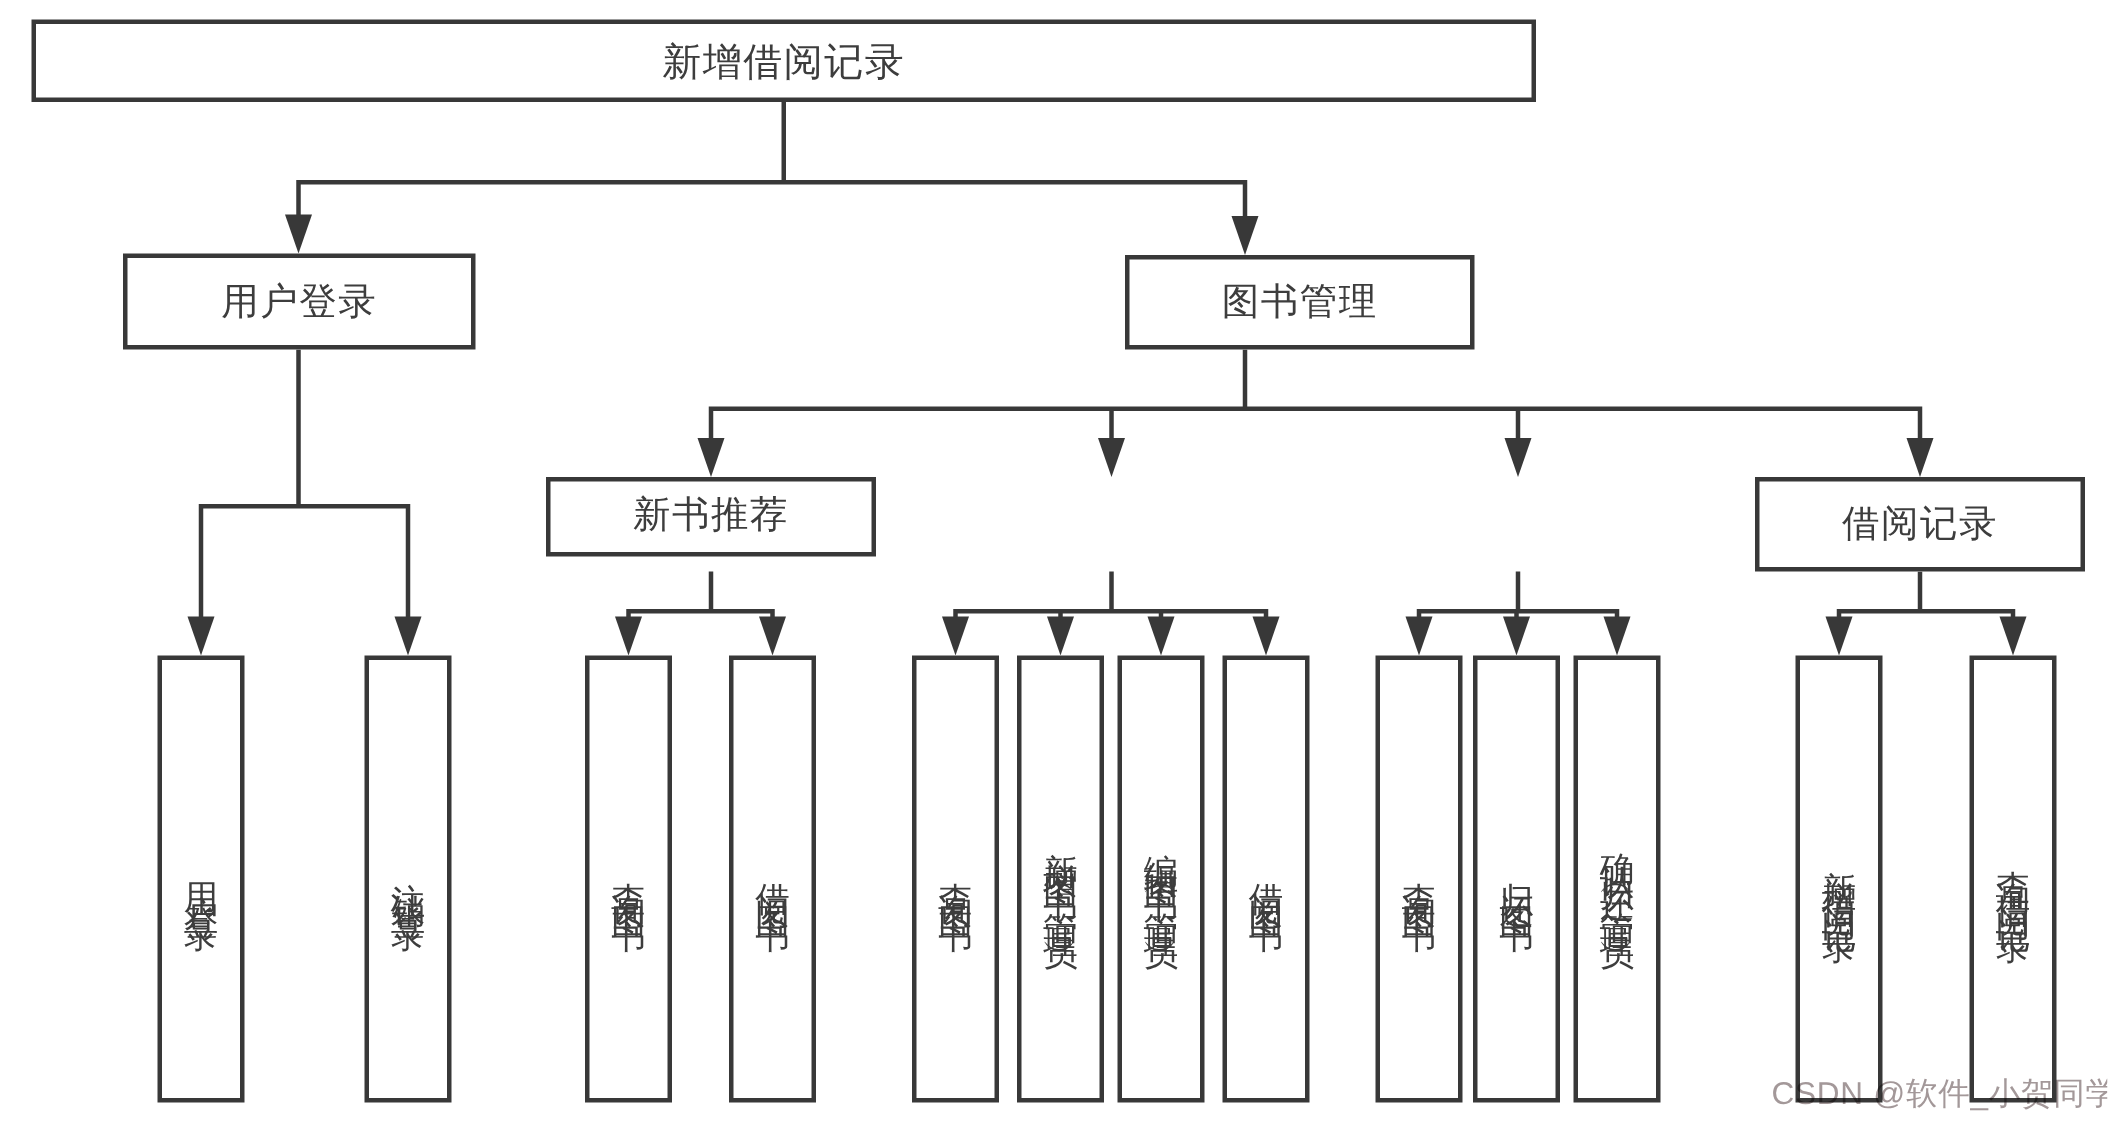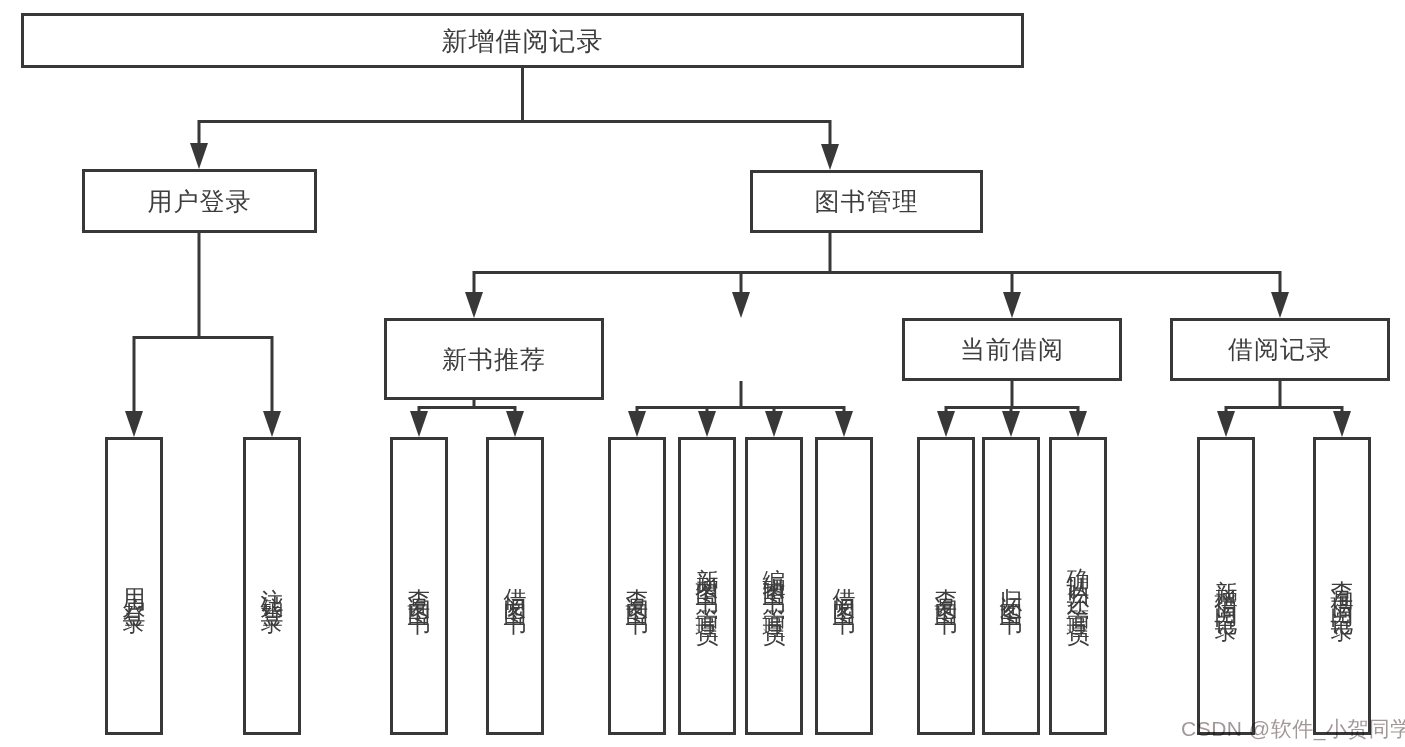--- a/index.html
+++ b/index.html
@@ -117,25 +117,22 @@
     <span class="h-label">新增借阅记录</span>
   </div>
 
   <div class="box" style="left:82px;top:169px;width:235px;height:64px;">
     <span class="h-label">用户登录</span>
   </div>
   <div class="box" style="left:713px;top:170px;width:233px;height:63px;margin-left:37px;">
     <span class="h-label">图书管理</span>
   </div>
 
-  <div class="box" style="left:384px;top:318px;width:220px;height:82px;">
+  <div class="box" style="left:364px;top:318px;width:220px;height:53px;font-family:Liberation Mono, monospace;">
     <span class="h-label">新书推荐</span>
-  </div>
-  <div class="box" style="left:902px;top:318px;width:220px;height:63px;">
-    <span class="h-label">当前借阅</span>
   </div>
   <div class="box" style="left:1170px;top:318px;width:220px;height:63px;">
     <span class="h-label">借阅记录</span>
   </div>
 
   <div class="box leaf" style="left:105px;top:437px;width:58px;height:298px;">
     <span class="v-label">用户登录</span>
   </div>
   <div class="box leaf" style="left:243px;top:437px;width:58px;height:298px;">
     <span class="v-label">注销登录</span>

